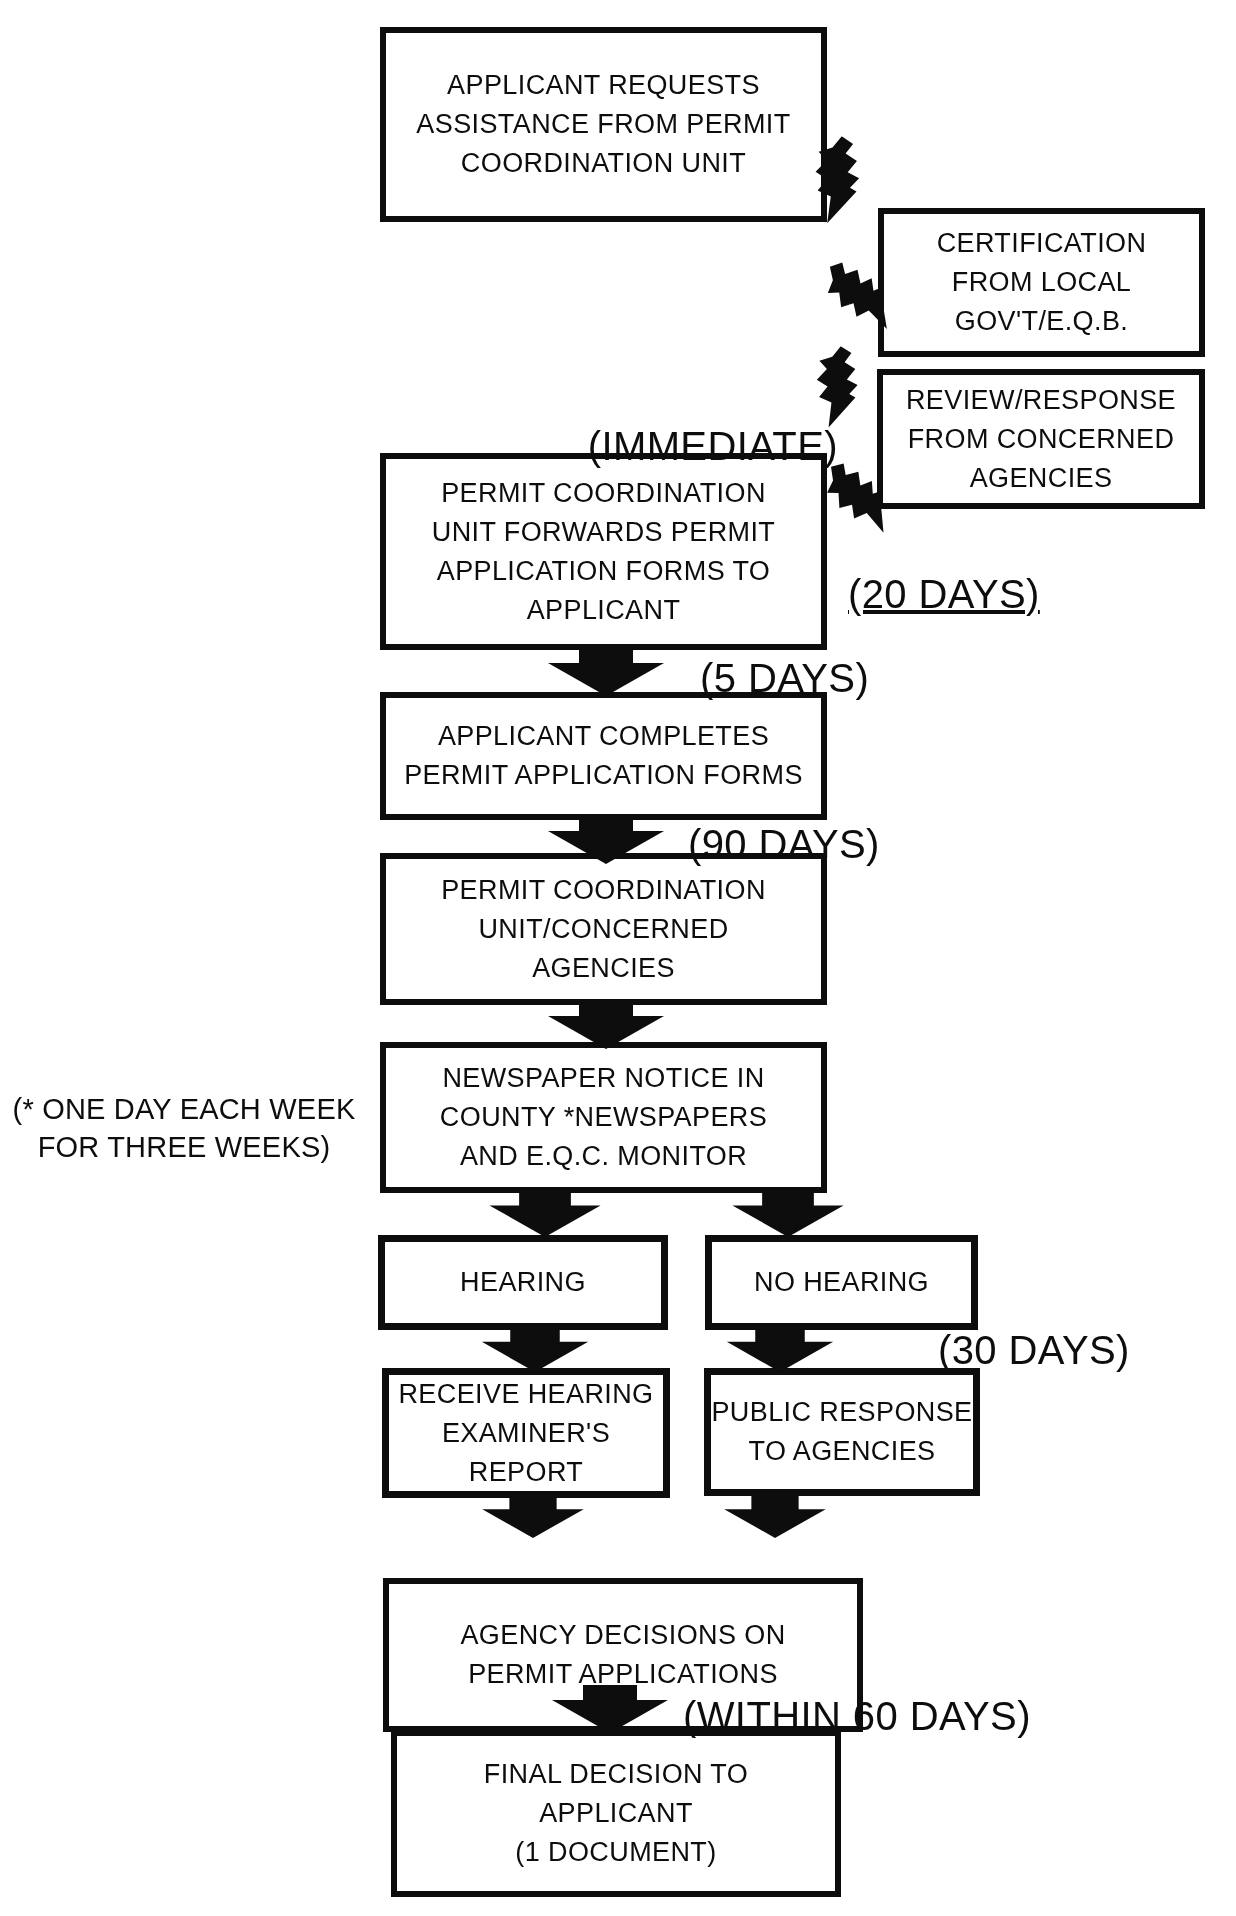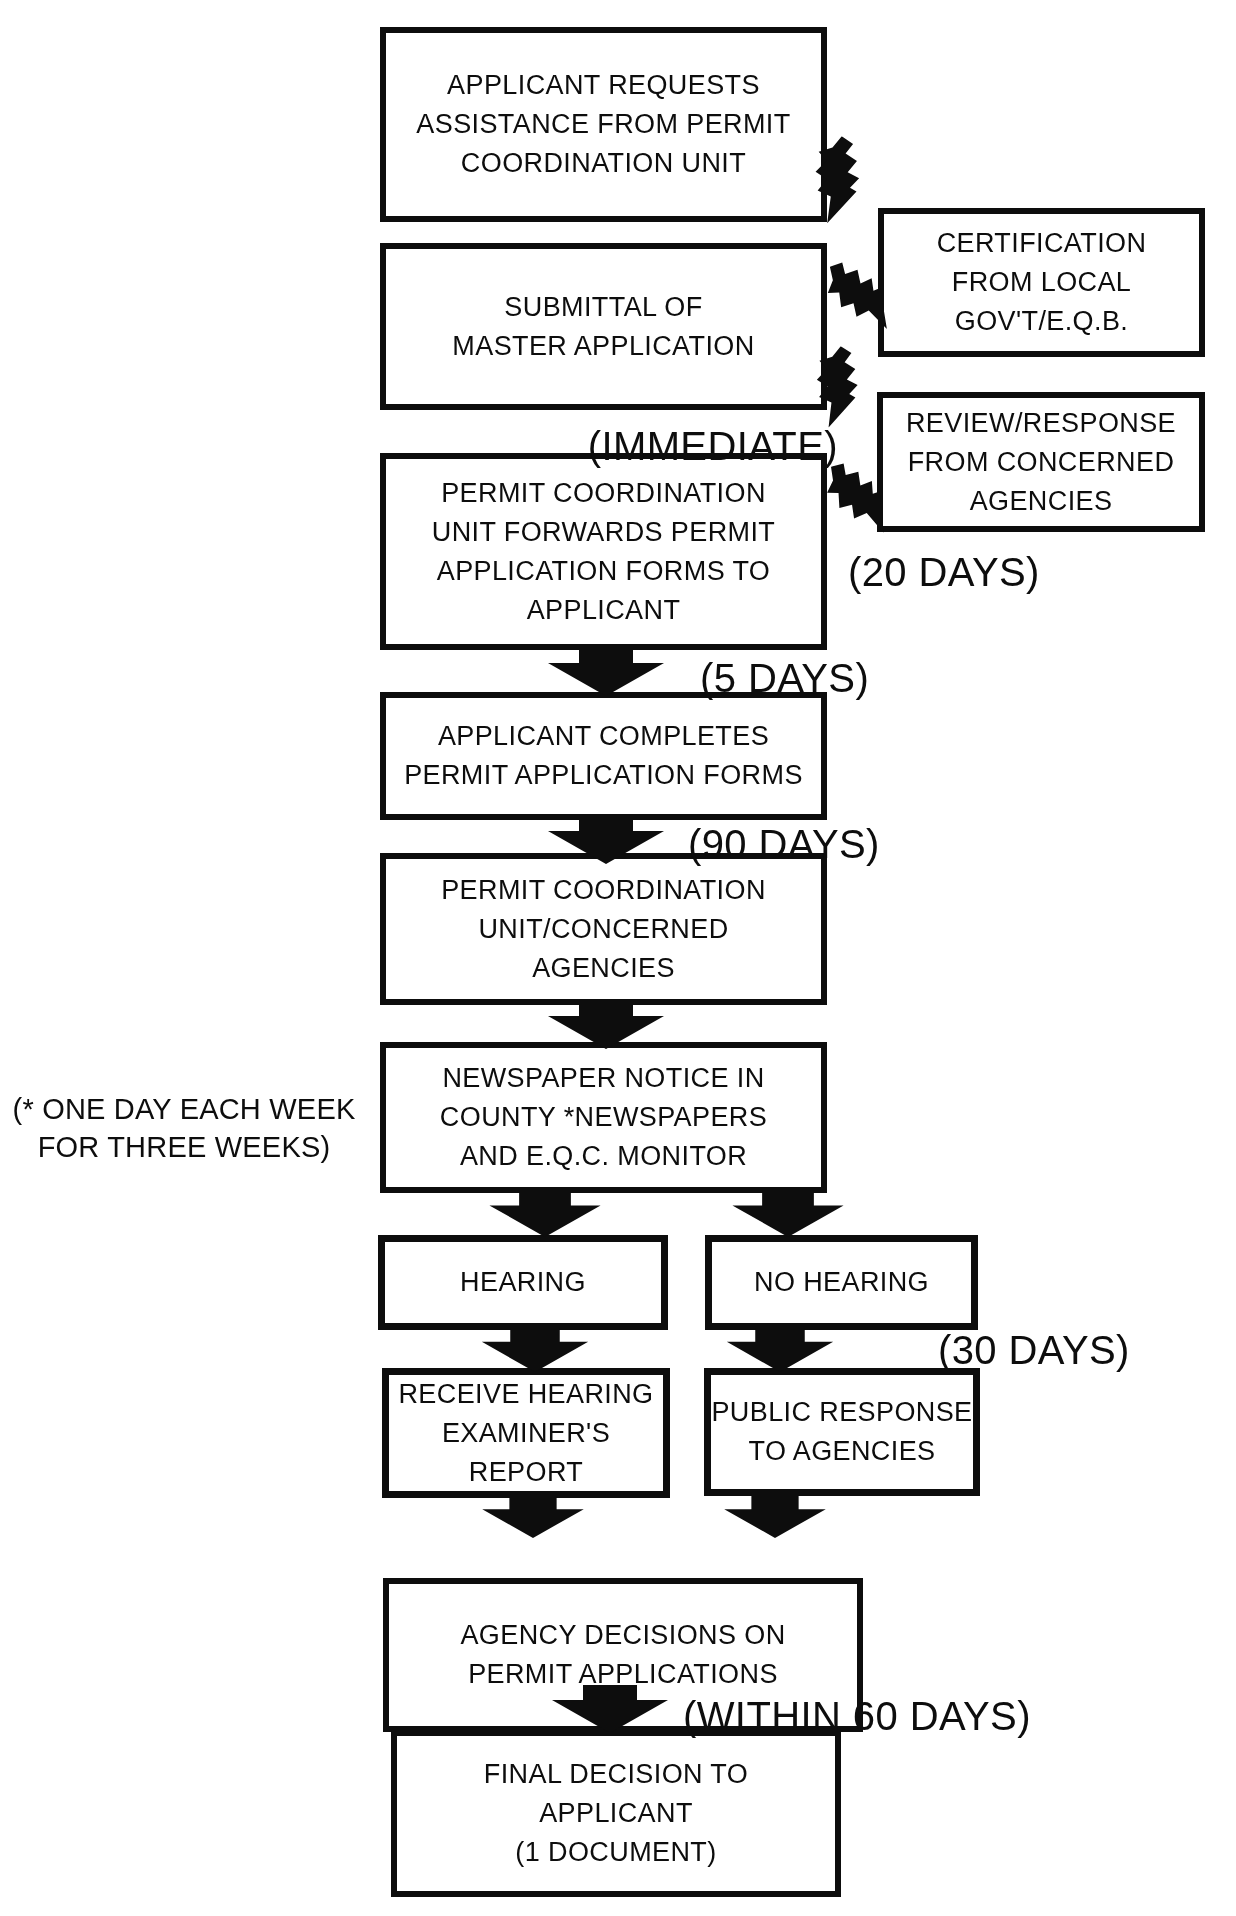--- a/index.html
+++ b/index.html
@@ -29,24 +29,20 @@
 <body>
 
 <div id="canvas">
 
   <div class="node" style="left:380px;top:27px;width:447px;height:195px;">
     <div class="line">APPLICANT REQUESTS</div>
     <div class="line">ASSISTANCE FROM PERMIT</div>
     <div class="line">COORDINATION UNIT</div>
   </div>
 
-  <div class="node" style="left:380px;top:243px;width:447px;height:167px;">
-    <div class="line">SUBMITTAL OF</div>
-    <div class="line">MASTER APPLICATION</div>
-  </div>
 
   <div class="node" style="left:380px;top:453px;width:447px;height:197px;">
     <div class="line">PERMIT COORDINATION</div>
     <div class="line">UNIT FORWARDS PERMIT</div>
     <div class="line">APPLICATION FORMS TO</div>
     <div class="line">APPLICANT</div>
   </div>
 
   <div class="node" style="left:380px;top:692px;width:447px;height:128px;">
     <div class="line">APPLICANT COMPLETES</div>
@@ -64,21 +60,21 @@
     <div class="line">FROM LOCAL</div>
     <div class="line">GOV'T/E.Q.B.</div>
   </div>
 
   <div class="node" style="left:380px;top:1042px;width:447px;height:151px;">
     <div class="line">NEWSPAPER NOTICE IN</div>
     <div class="line">COUNTY *NEWSPAPERS</div>
     <div class="line">AND E.Q.C. MONITOR</div>
   </div>
 
-  <div class="node" style="left:877px;top:392px;width:328px;height:140px;">
+  <div class="node" style="left:877px;top:369px;width:328px;height:140px;">
     <div class="line">REVIEW/RESPONSE</div>
     <div class="line">FROM CONCERNED</div>
     <div class="line">AGENCIES</div>
   </div>
 
   <div class="node small" style="left:378px;top:1235px;width:290px;height:95px;">
     <div class="line">HEARING</div>
   </div>
 
   <div class="node small" style="left:705px;top:1235px;width:273px;height:95px;">
@@ -101,21 +97,21 @@
     <div class="line">PERMIT APPLICATIONS</div>
   </div>
 
   <div class="node" style="left:391px;top:1730px;width:450px;height:167px;">
     <div class="line">FINAL DECISION TO</div>
     <div class="line">APPLICANT</div>
     <div class="line">(1 DOCUMENT)</div>
   </div>
 
   <div class="flabel" style="left:560px;top:424px;width:278px;text-align:right;">(IMMEDIATE)</div>
-  <div class="flabel" style="left:848px;top:550px;">(20 DAYS)</div>
+  <div class="flabel" style="left:848px;top:572px;text-decoration:underline;">(20 DAYS)</div>
   <div class="flabel" style="left:700px;top:656px;">(5 DAYS)</div>
   <div class="flabel" style="left:688px;top:822px;">(90 DAYS)</div>
   <div class="flabel" style="left:938px;top:1328px;">(30 DAYS)</div>
   <div class="flabel" style="left:683px;top:1694px;">(WITHIN 60 DAYS)</div>
 
   <div class="note" style="left:8px;top:1090px;width:352px;">
     <div class="line">(* ONE DAY EACH WEEK</div>
     <div class="line">FOR THREE WEEKS)</div>
   </div>
 

